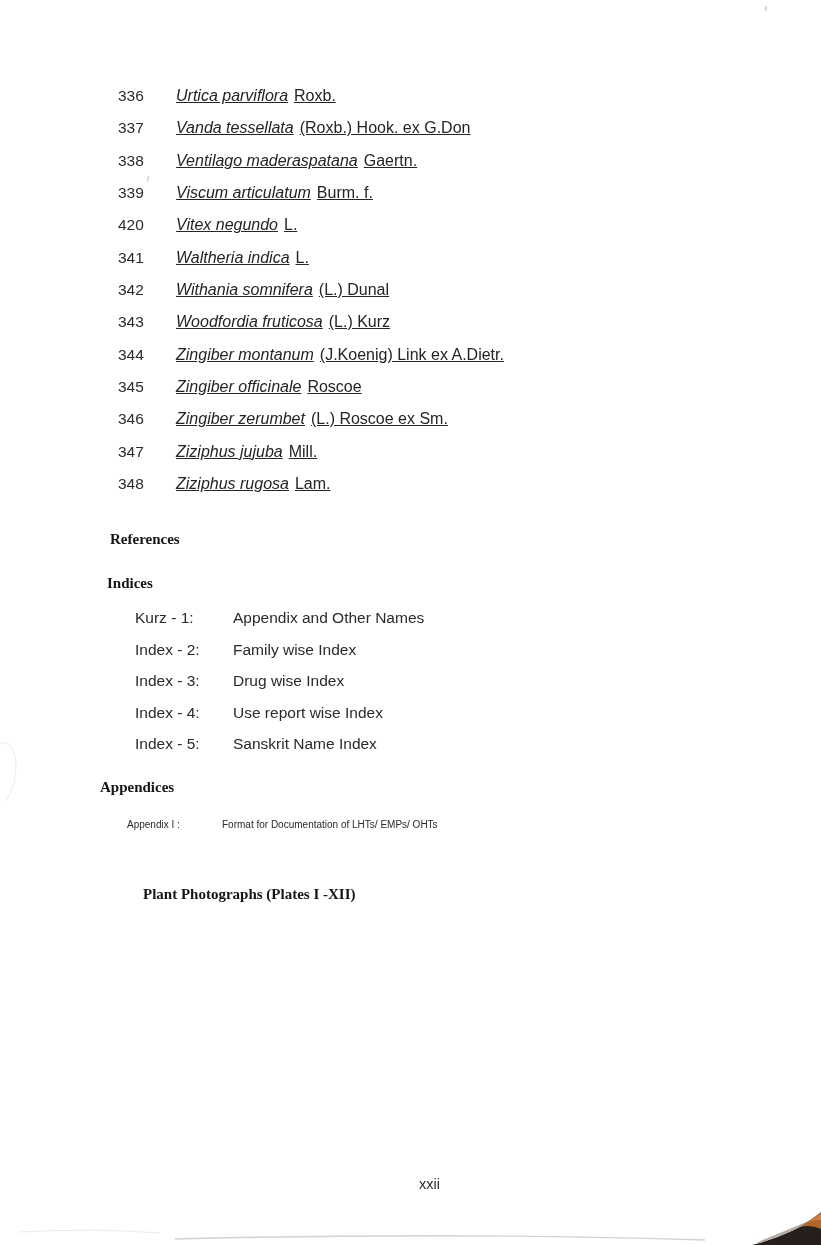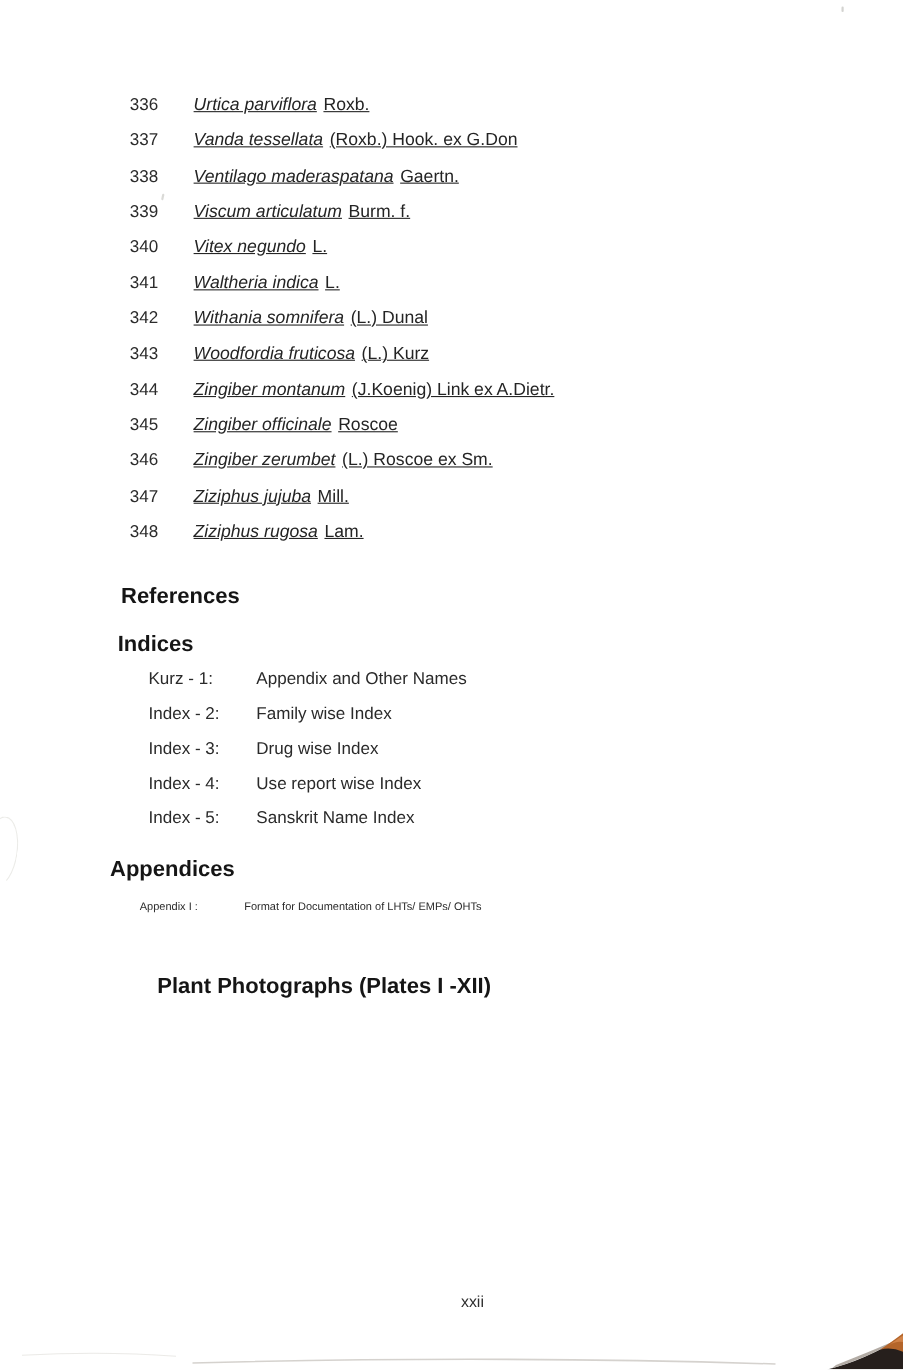--- a/index.html
+++ b/index.html
@@ -44,25 +44,26 @@
   }
   .toc-row .auth {
     margin-left: 6px;
     color: #242424;
   }
 
   
   .heading {
     position: absolute;
     margin: 0;
-    font-size: 20px;
+    font-size: 15px;
     font-weight: bold;
     color: #151515;
     line-height: 1;
     white-space: nowrap;
+    font-family: Liberation Serif, serif;
   }
   .h-references { top: 532px; left: 110px; }
   .h-indices    { top: 576px; left: 107px; }
   .h-appendices { top: 780px; left: 100px; }
   .h-plates     { top: 887px; left: 97px; margin-left: 46px;  }
 
   
   .index-list {
     position: absolute;
     top: 602px;
@@ -153,21 +154,21 @@
 
       <div class="toc-row">
         <span class="num">338</span><span class="name"><span class="species">Ventilago maderaspatana</span><span class="auth">Gaertn.</span></span>
       </div>
 
       <div class="toc-row">
         <span class="num">339</span><span class="name"><span class="species">Viscum articulatum</span><span class="auth">Burm. f.</span></span>
       </div>
 
       <div class="toc-row">
-        <span class="num">340</span><span class="name"><span class="species">Vitex negundo</span><span class="auth">L.</span></span>
+        <span class="num">420</span><span class="name"><span class="species">Vitex negundo</span><span class="auth">L.</span></span>
       </div>
 
       <div class="toc-row">
         <span class="num">341</span><span class="name"><span class="species">Waltheria indica</span><span class="auth">L.</span></span>
       </div>
 
       <div class="toc-row">
         <span class="num">342</span><span class="name"><span class="species">Withania somnifera</span><span class="auth">(L.) Dunal</span></span>
       </div>
 

